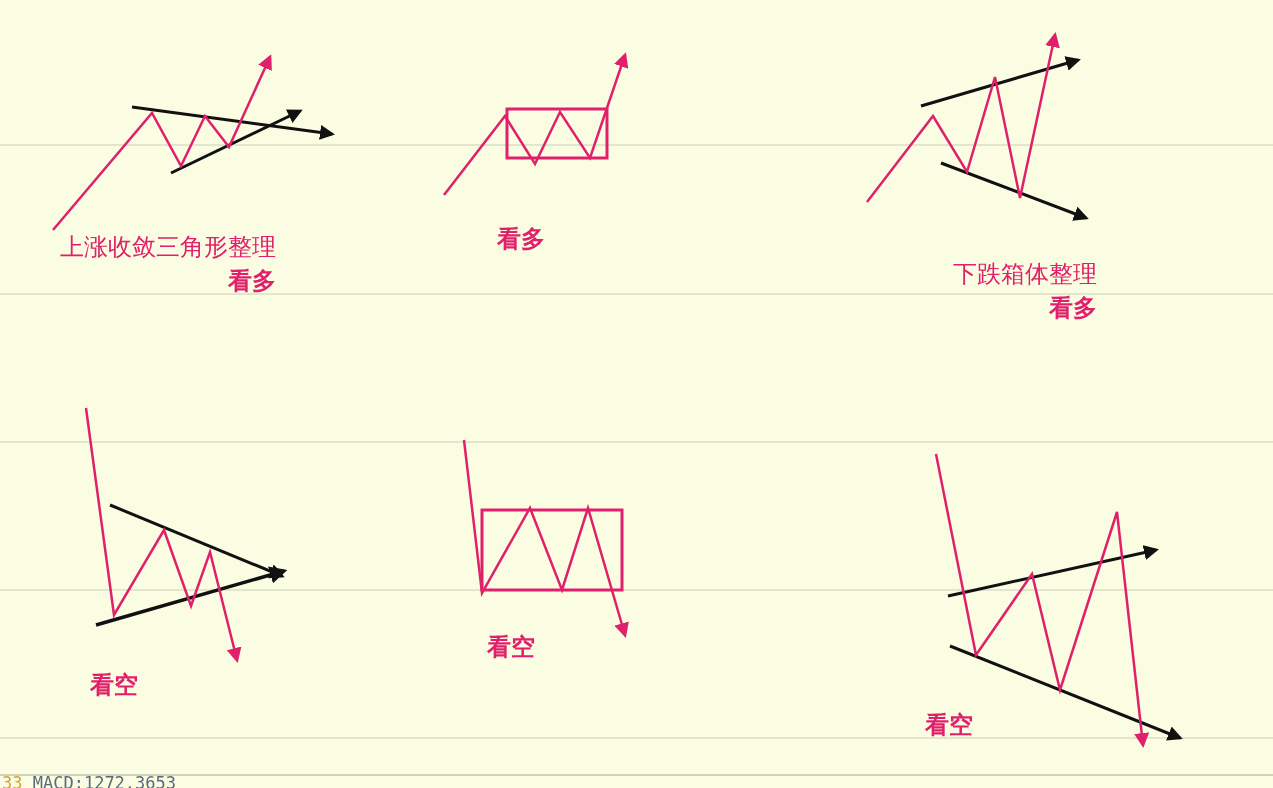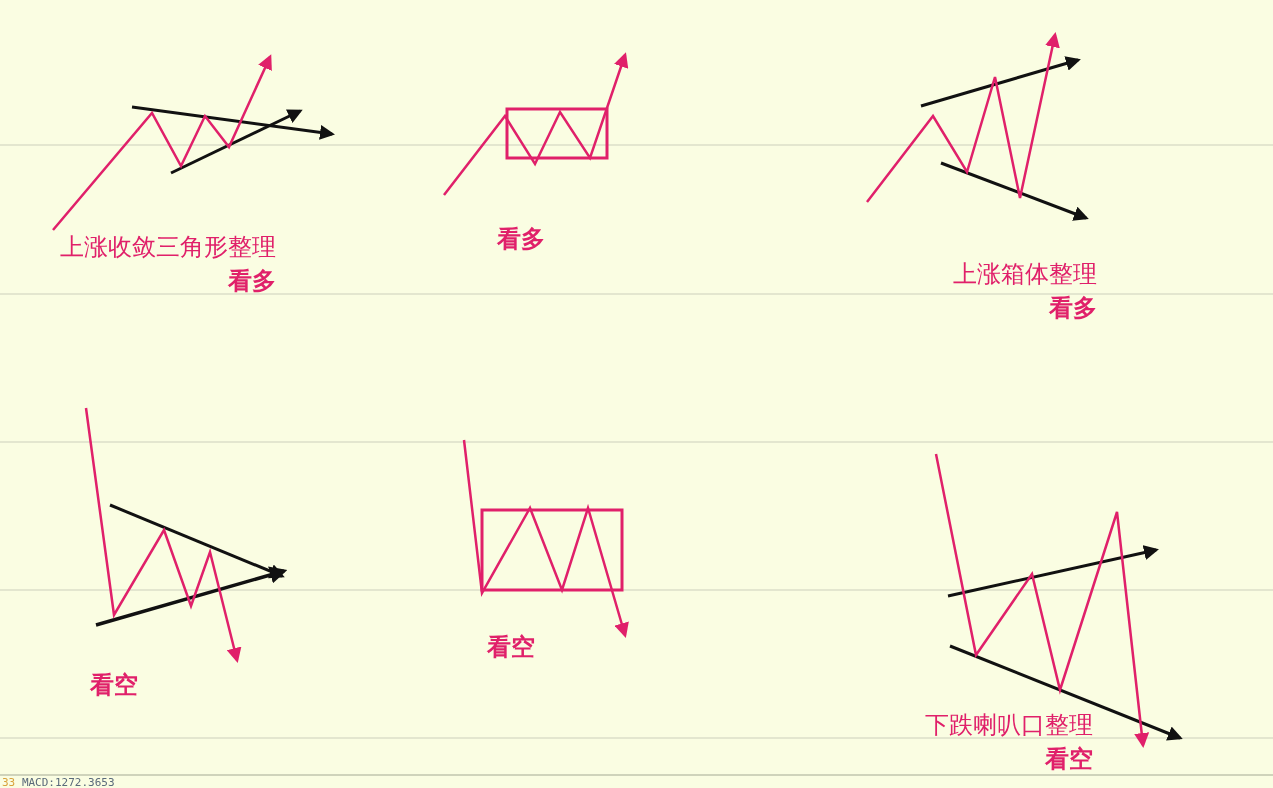--- a/index.html
+++ b/index.html
@@ -25,21 +25,21 @@
     line-height: 34px;
     font-weight: normal;
     letter-spacing: 0px;
     white-space: nowrap;
   }
   .label .line1 { display: block; }
   .label .line2 { display: block; font-weight: bold; text-align: right; }
   .status-bar {
     position: absolute; left: 2px; top: 777px;
     font-family: "DejaVu Sans Mono", monospace;
-    font-size: 11px; color: #5a6a7a; line-height: 12px;
+    font-size: 17px; color: #5a6a7a; line-height: 12px;
   }
   .status-bar .num { color: #d9a23a; }
 </style>
 </head>
 <body>
 
 <div class="grid-line" style="top:144px"></div>
 <div class="grid-line" style="top:293px"></div>
 <div class="grid-line" style="top:441px"></div>
 <div class="grid-line" style="top:589px"></div>
@@ -94,33 +94,32 @@
 <div class="label" style="left:60px; top:230px;">
   <span class="line1">上涨收敛三角形整理</span>
   <span class="line2">看多</span>
 </div>
 
 <div class="label" style="left:497px; top:222px;">
   <span class="line2">看多</span>
 </div>
 
 <div class="label" style="left:953px; top:257px;">
-  <span class="line1">上涨箱体整理</span>
+  <span class="line1">下跌箱体整理</span>
   <span class="line2">看多</span>
 </div>
 
 <div class="label" style="left:90px; top:668px;">
   <span class="line2">看空</span>
 </div>
 
 <div class="label" style="left:487px; top:630px;">
   <span class="line2">看空</span>
 </div>
 
 <div class="label" style="left:925px; top:708px;">
-  <span class="line1">下跌喇叭口整理</span>
   <span class="line2">看空</span>
 </div>
 
 <div class="status-bar">
   <span class="num">33</span>
   <span>MACD:1272.3653</span>
 </div>
 
 </body></html>

